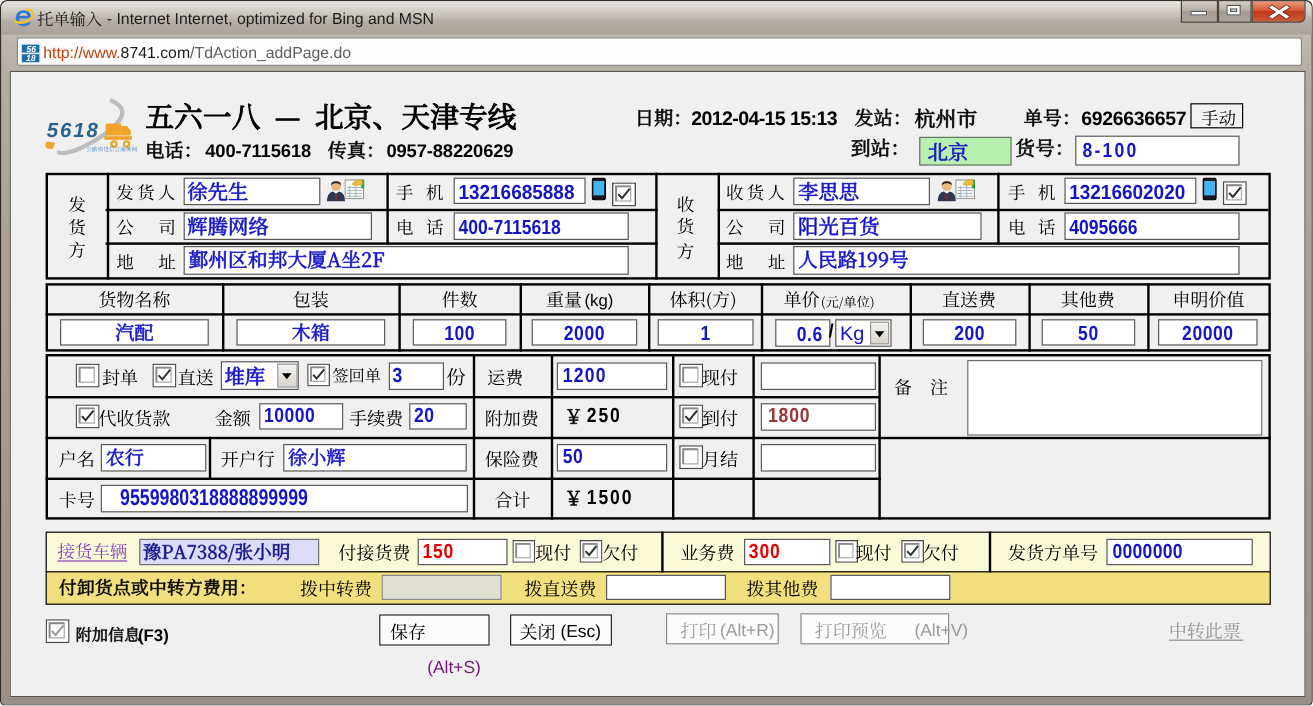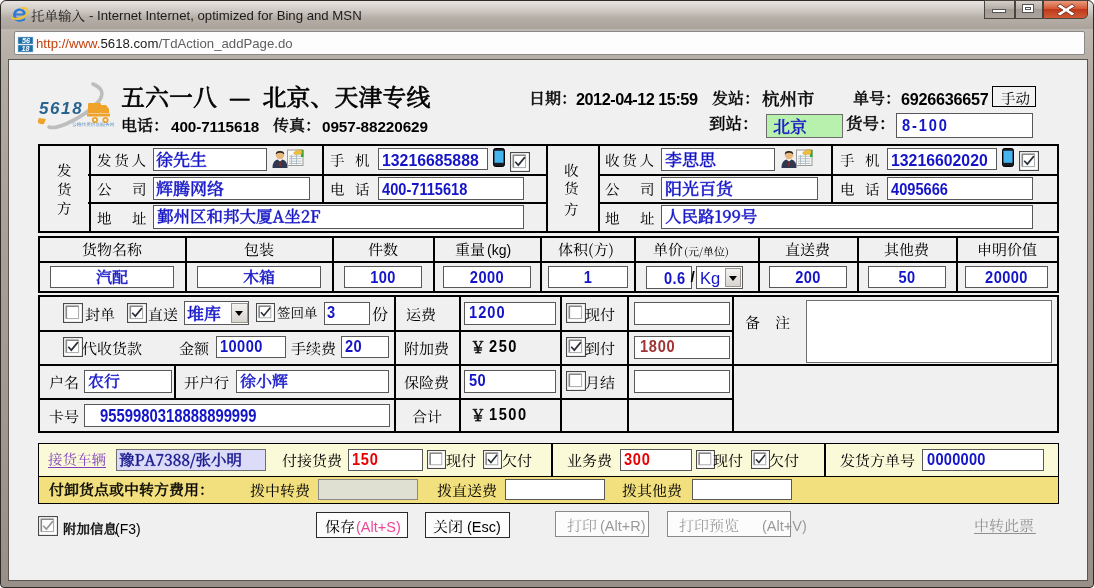--- a/index.html
+++ b/index.html
@@ -203,21 +203,21 @@
     </svg>
 </div>
 <div class="ab" style="left:14px;top:31px;width:1071px;height:24px;background:#fdfdfd;border:1px solid #8a8a8a;border-radius:2px"></div>
 <svg class="ab" style="left:17px;top:35.5px" width="17" height="17" viewBox="0 0 17 17">
 <rect x="0" y="0" width="17" height="17" fill="#e8eef4"></rect>
 <rect x="1.2" y="1.2" width="14.6" height="6.6" fill="#1d6ea8"></rect>
 <rect x="1.2" y="9.2" width="14.6" height="6.6" fill="#1d6ea8"></rect>
 <text x="9" y="7.2" font-family="Liberation Sans" font-style="italic" font-weight="bold" font-size="7.2" fill="#fff" text-anchor="middle">56</text>
 <text x="8.6" y="15.2" font-family="Liberation Sans" font-style="italic" font-weight="bold" font-size="7.2" fill="#fff" text-anchor="middle">18</text>
 </svg>
-<div class="at" style="left:36.0px;top:36.0px;font-size:13.2px;color:#666"><span style="color:#c2410c">http://www.</span><span style="color:#1c1c1c">5618.com</span><span style="color:#5f5f5f">/TdAction_addPage.do</span></div>
+<div class="at" style="left:36.0px;top:36.0px;font-size:13.2px;color:#666"><span style="color:#c2410c">http://www.</span><span style="color:#1c1c1c">8741.com</span><span style="color:#5f5f5f">/TdAction_addPage.do</span></div>
 <svg class="ab" style="left:33px;top:78px" width="120" height="62" viewBox="0 0 120 62">
 <path d="M 60 6 Q 74 12 66 23 Q 55 36 33 46 Q 21 51 16 49" fill="none" stroke="#bdbdbd" stroke-width="3.6" stroke-linecap="round"></path>
 <text x="6" y="36" font-family="Liberation Sans" font-weight="bold" font-style="italic" font-size="17" fill="#29648f" letter-spacing="1.6">5618</text>
 <g fill="#efa32a">
 <path d="M 6 40 Q 2 47 11 46 L 13 41 Z"></path>
 <rect x="55" y="25" width="13" height="10" rx="1"></rect>
 <path d="M 68 27 L 73 27 L 76 31 L 76 35 L 68 35 Z"></path>
 <rect x="54" y="35.5" width="23" height="3"></rect>
 <circle cx="62" cy="42" r="3.1"></circle>
       <circle cx="72.5" cy="42" r="3.1"></circle>
@@ -270,21 +270,21 @@
     </g>
   </svg>
 <div class="at" style="left:322.0px;top:117.5px;font-size:15.3px;color:#000;font-weight:bold;letter-spacing:-0.10px">0957-88220629</div>
 <svg class="ab" width="50.0" height="20" style="left:529.0px;top:88.5px">
     <g transform="translate(0,15.1) scale(0.01600,-0.01600)" fill="#000" stroke="#000" stroke-width="36" stroke-linejoin="round">
       <use href="#g65E5" x="0"></use>
       <use href="#g671F" x="1000"></use>
       <use href="#gFF1A" x="2000"></use>
     </g>
   </svg>
-<div class="at" style="left:576.0px;top:90.0px;font-size:16.3px;color:#000;font-weight:bold;letter-spacing:-0.50px">2012-04-12 15:59</div>
+<div class="at" style="left:576.0px;top:90.0px;font-size:16.3px;color:#000;font-weight:bold;letter-spacing:-0.50px">2012-04-15 15:13</div>
 <svg class="ab" width="50.0" height="20" style="left:712.0px;top:88.5px">
     <g transform="translate(0,15.1) scale(0.01600,-0.01600)" fill="#000" stroke="#000" stroke-width="36" stroke-linejoin="round">
       <use href="#g53D1" x="0"></use>
       <use href="#g7AD9" x="1000"></use>
       <use href="#gFF1A" x="2000"></use>
     </g>
   </svg>
 <svg class="ab" width="54.5" height="21" style="left:762.0px;top:88.5px">
     <g transform="translate(0,16.4) scale(0.01750,-0.01750)" fill="#000" stroke="#000" stroke-width="36" stroke-linejoin="round">
       <use href="#g676D" x="0"></use>
@@ -1079,29 +1079,29 @@
 <path d="M 4.7 8.8 L 7.5 11.8 L 13.4 4.6" fill="none" stroke="#9a9a9a" stroke-width="1.5"></path>
   </svg>
 <svg class="ab" width="56.0" height="17" style="left:63.0px;top:520.5px">
     <g transform="translate(0,12.9) scale(0.01350,-0.01350)" fill="#000" stroke="#000" stroke-width="36" stroke-linejoin="round">
       <use href="#g9644" x="0"></use>
       <use href="#g52A0" x="1000"></use>
       <use href="#g4FE1" x="2000"></use>
       <use href="#g606F" x="3000"></use>
     </g>
   </svg>
-<div class="at" style="left:115.0px;top:521.0px;font-size:14.0px;color:#000;font-weight:normal">(F3)</div>
+<div class="at" style="left:115.0px;top:521.0px;font-size:14.0px;color:#000;font-weight:bold">(F3)</div>
 <div class="ab" style="left:316.0px;top:512.0px;width:92.0px;height:26.0px;background:#fcfcfc;border:1px solid #2a2a2a"></div>
 <svg class="ab" width="32.0" height="19" style="left:325.0px;top:518.0px">
     <g transform="translate(0,14.2) scale(0.01500,-0.01500)" fill="#000">
       <use href="#g4FDD" x="0"></use>
       <use href="#g5B58" x="1000"></use>
     </g>
   </svg>
-<div class="at" style="left:356.0px;top:519px;font-size:14.5px;color:#ec4899">(Alt+S)</div>
+<div class="at" style="left:356.0px;top:549px;font-size:14.5px;color:#701a75">(Alt+S)</div>
 <div class="ab" style="left:425.0px;top:512.0px;width:85.0px;height:26.0px;background:#fcfcfc;border:1px solid #2a2a2a"></div>
 <svg class="ab" width="32.0" height="19" style="left:433.0px;top:518.0px">
     <g transform="translate(0,14.2) scale(0.01500,-0.01500)" fill="#000">
       <use href="#g5173" x="0"></use>
       <use href="#g95ED" x="1000"></use>
     </g>
   </svg>
 <div class="at" style="left:467.0px;top:518.5px;font-size:14.5px;color:#000">(Esc)</div>
 <div class="ab" style="left:555.0px;top:511.0px;width:94.0px;height:26.0px;background:#fcfcfc;border:1px solid #8a8a8a"></div>
 <svg class="ab" width="32.0" height="19" style="left:567.0px;top:517.0px">

